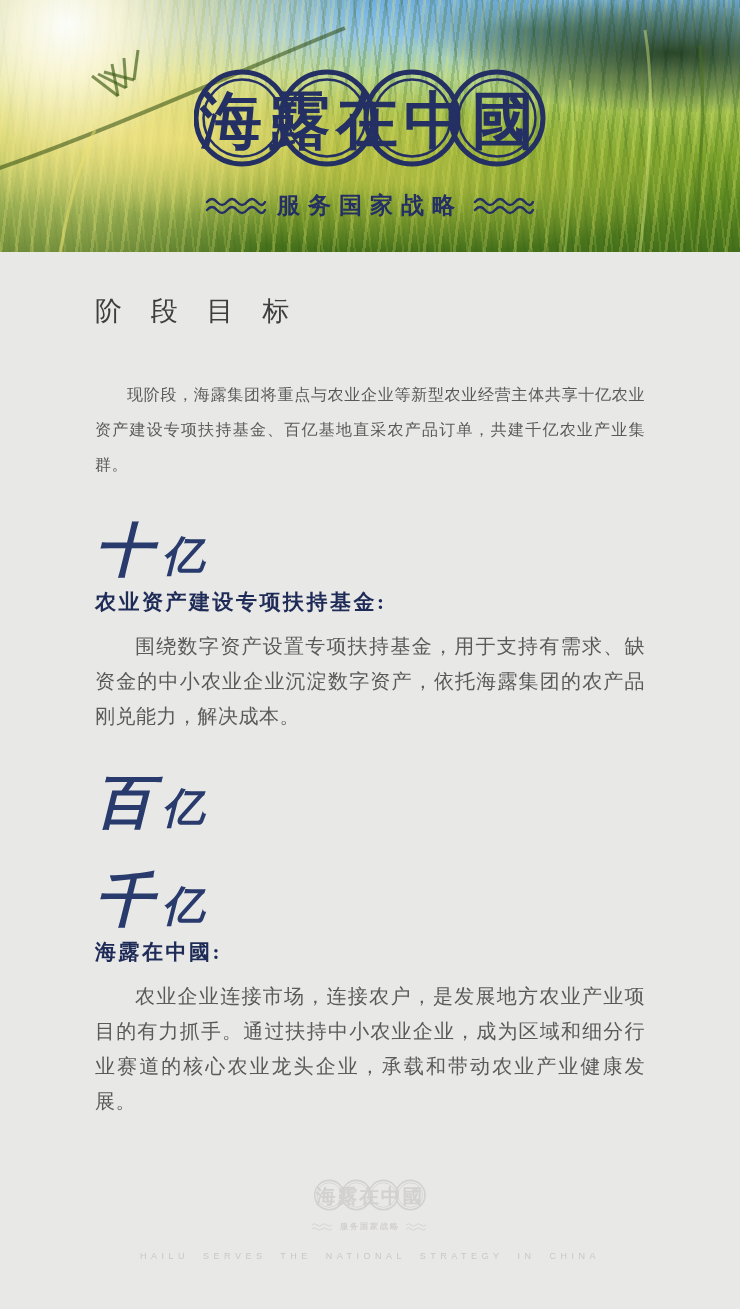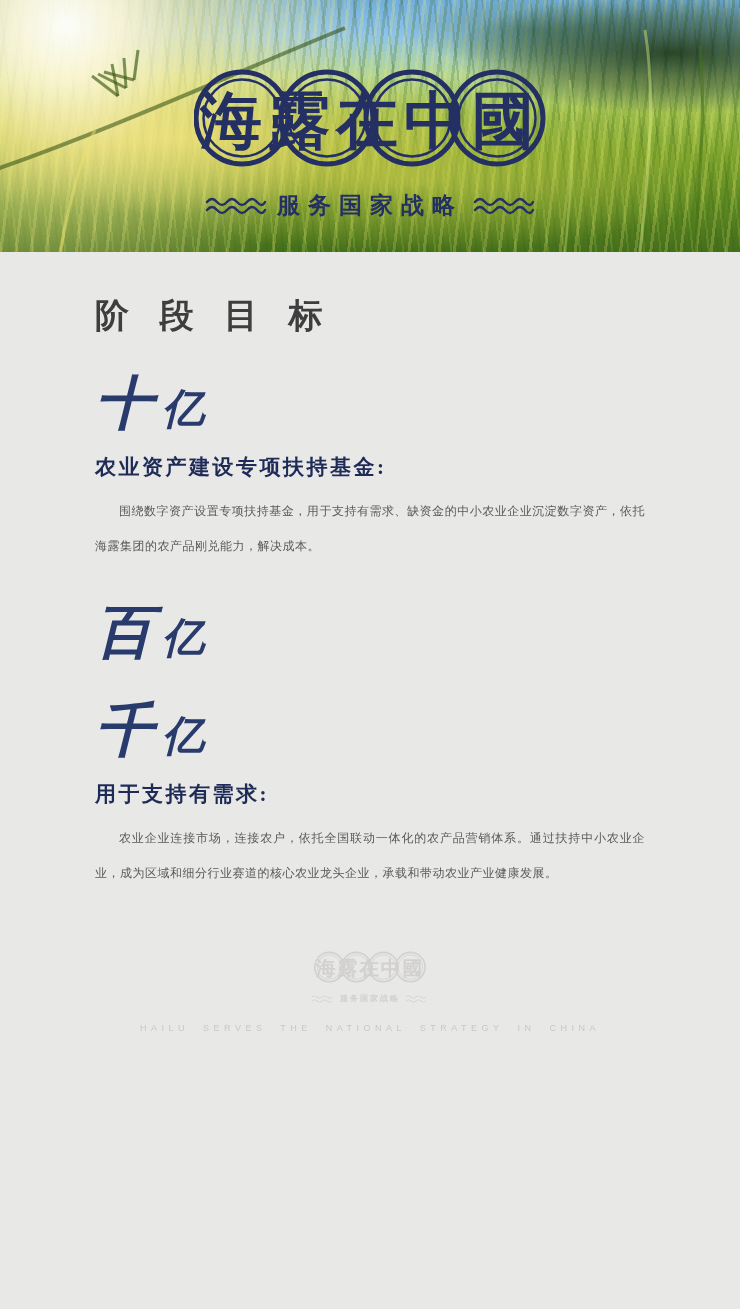--- a/index.html
+++ b/index.html
@@ -67,22 +67,22 @@
     white-space: nowrap;
   }
 
   
   .content {
     padding: 0 95px;
   }
   .page-title {
     margin: 44px 0 0 0;
     font-family: "Liberation Serif", "DejaVu Serif", serif;
-    font-weight: 700;
-    font-size: 34px;
+    font-weight: 400;
+    font-size: 27px;
     letter-spacing: 11px;
     color: #3e3e3e;
     line-height: 1.15;
   }
   .intro {
     margin-top: 50px;
     font-size: 16px;
     line-height: 35px;
     color: #5a5a5a;
     text-indent: 2em;
@@ -95,30 +95,30 @@
     font-family: "Liberation Serif", "DejaVu Serif", serif;
     font-style: italic;
     font-weight: bold;
     display: flex;
     align-items: flex-end;
     line-height: 1;
   }
   .num-big   { font-size: 58px; }
   .num-small { font-size: 42px; margin-left: 9px; margin-bottom: 3px; }
   .goal-heading {
-    margin-top: 20px;
+    margin-top: 8px;
     font-family: "Liberation Serif", "DejaVu Serif", serif;
     font-weight: bold;
     font-size: 21px;
     letter-spacing: 2.5px;
     color: #1f2b57;
   }
   .goal-body {
     margin-top: 13px;
-    font-size: 12px;
+    font-size: 20px;
     line-height: 35px;
     color: #5a5a5a;
     text-indent: 2em;
     text-align: justify;
     letter-spacing: 0.5px;
   }
 
   
   .footer {
     margin-top: 58px;
@@ -203,20 +203,21 @@
           </g>
         </svg>
       </div>
     </div>
   </div>
 
   <div class="content">
 
     <h1 class="page-title">阶 段 目 标</h1>
 
+    <p class="intro">现阶段，海露集团将重点与农业企业等新型农业经营主体共享十亿农业资产建设专项扶持基金、百亿基地直采农产品订单，共建千亿农业产业集群。</p>
 
     <div class="goal-section">
       <div class="big-num">
         <span class="num-big">十</span>
         <span class="num-small">亿</span>
       </div>
       <div class="goal-heading">农业资产建设专项扶持基金:</div>
       <p class="goal-body">围绕数字资产设置专项扶持基金，用于支持有需求、缺资金的中小农业企业沉淀数字资产，依托海露集团的农产品刚兑能力，解决成本。</p>
     </div>
 
@@ -225,22 +226,22 @@
         <span class="num-big">百</span>
         <span class="num-small">亿</span>
       </div>
     </div>
 
     <div class="goal-section">
       <div class="big-num">
         <span class="num-big">千</span>
         <span class="num-small">亿</span>
       </div>
-      <div class="goal-heading">用于支持有需求:</div>
-      <p class="goal-body">农业企业连接市场，连接农户，依托全国联动一体化的农产品营销体系。通过扶持中小农业企业，成为区域和细分行业赛道的核心农业龙头企业，承载和带动农业产业健康发展。</p>
+      <div class="goal-heading">海露在中國:</div>
+      <p class="goal-body">农业企业连接市场，连接农户，是发展地方农业产业项目的有力抓手。通过扶持中小农业企业，成为区域和细分行业赛道的核心农业龙头企业，承载和带动农业产业健康发展。</p>
     </div>
   </div>
 
   <div class="footer">
     <div class="wm-logo-wrap">
       <svg viewBox="0 0 352 118" width="112" height="38">
         <g fill="none" stroke="#d2d1cf">
           <circle cx="48" cy="56" r="46" stroke-width="5"></circle>
           <circle cx="48" cy="56" r="38.5" stroke-width="2.5"></circle>
           <circle cx="133" cy="56" r="46" stroke-width="5"></circle>

